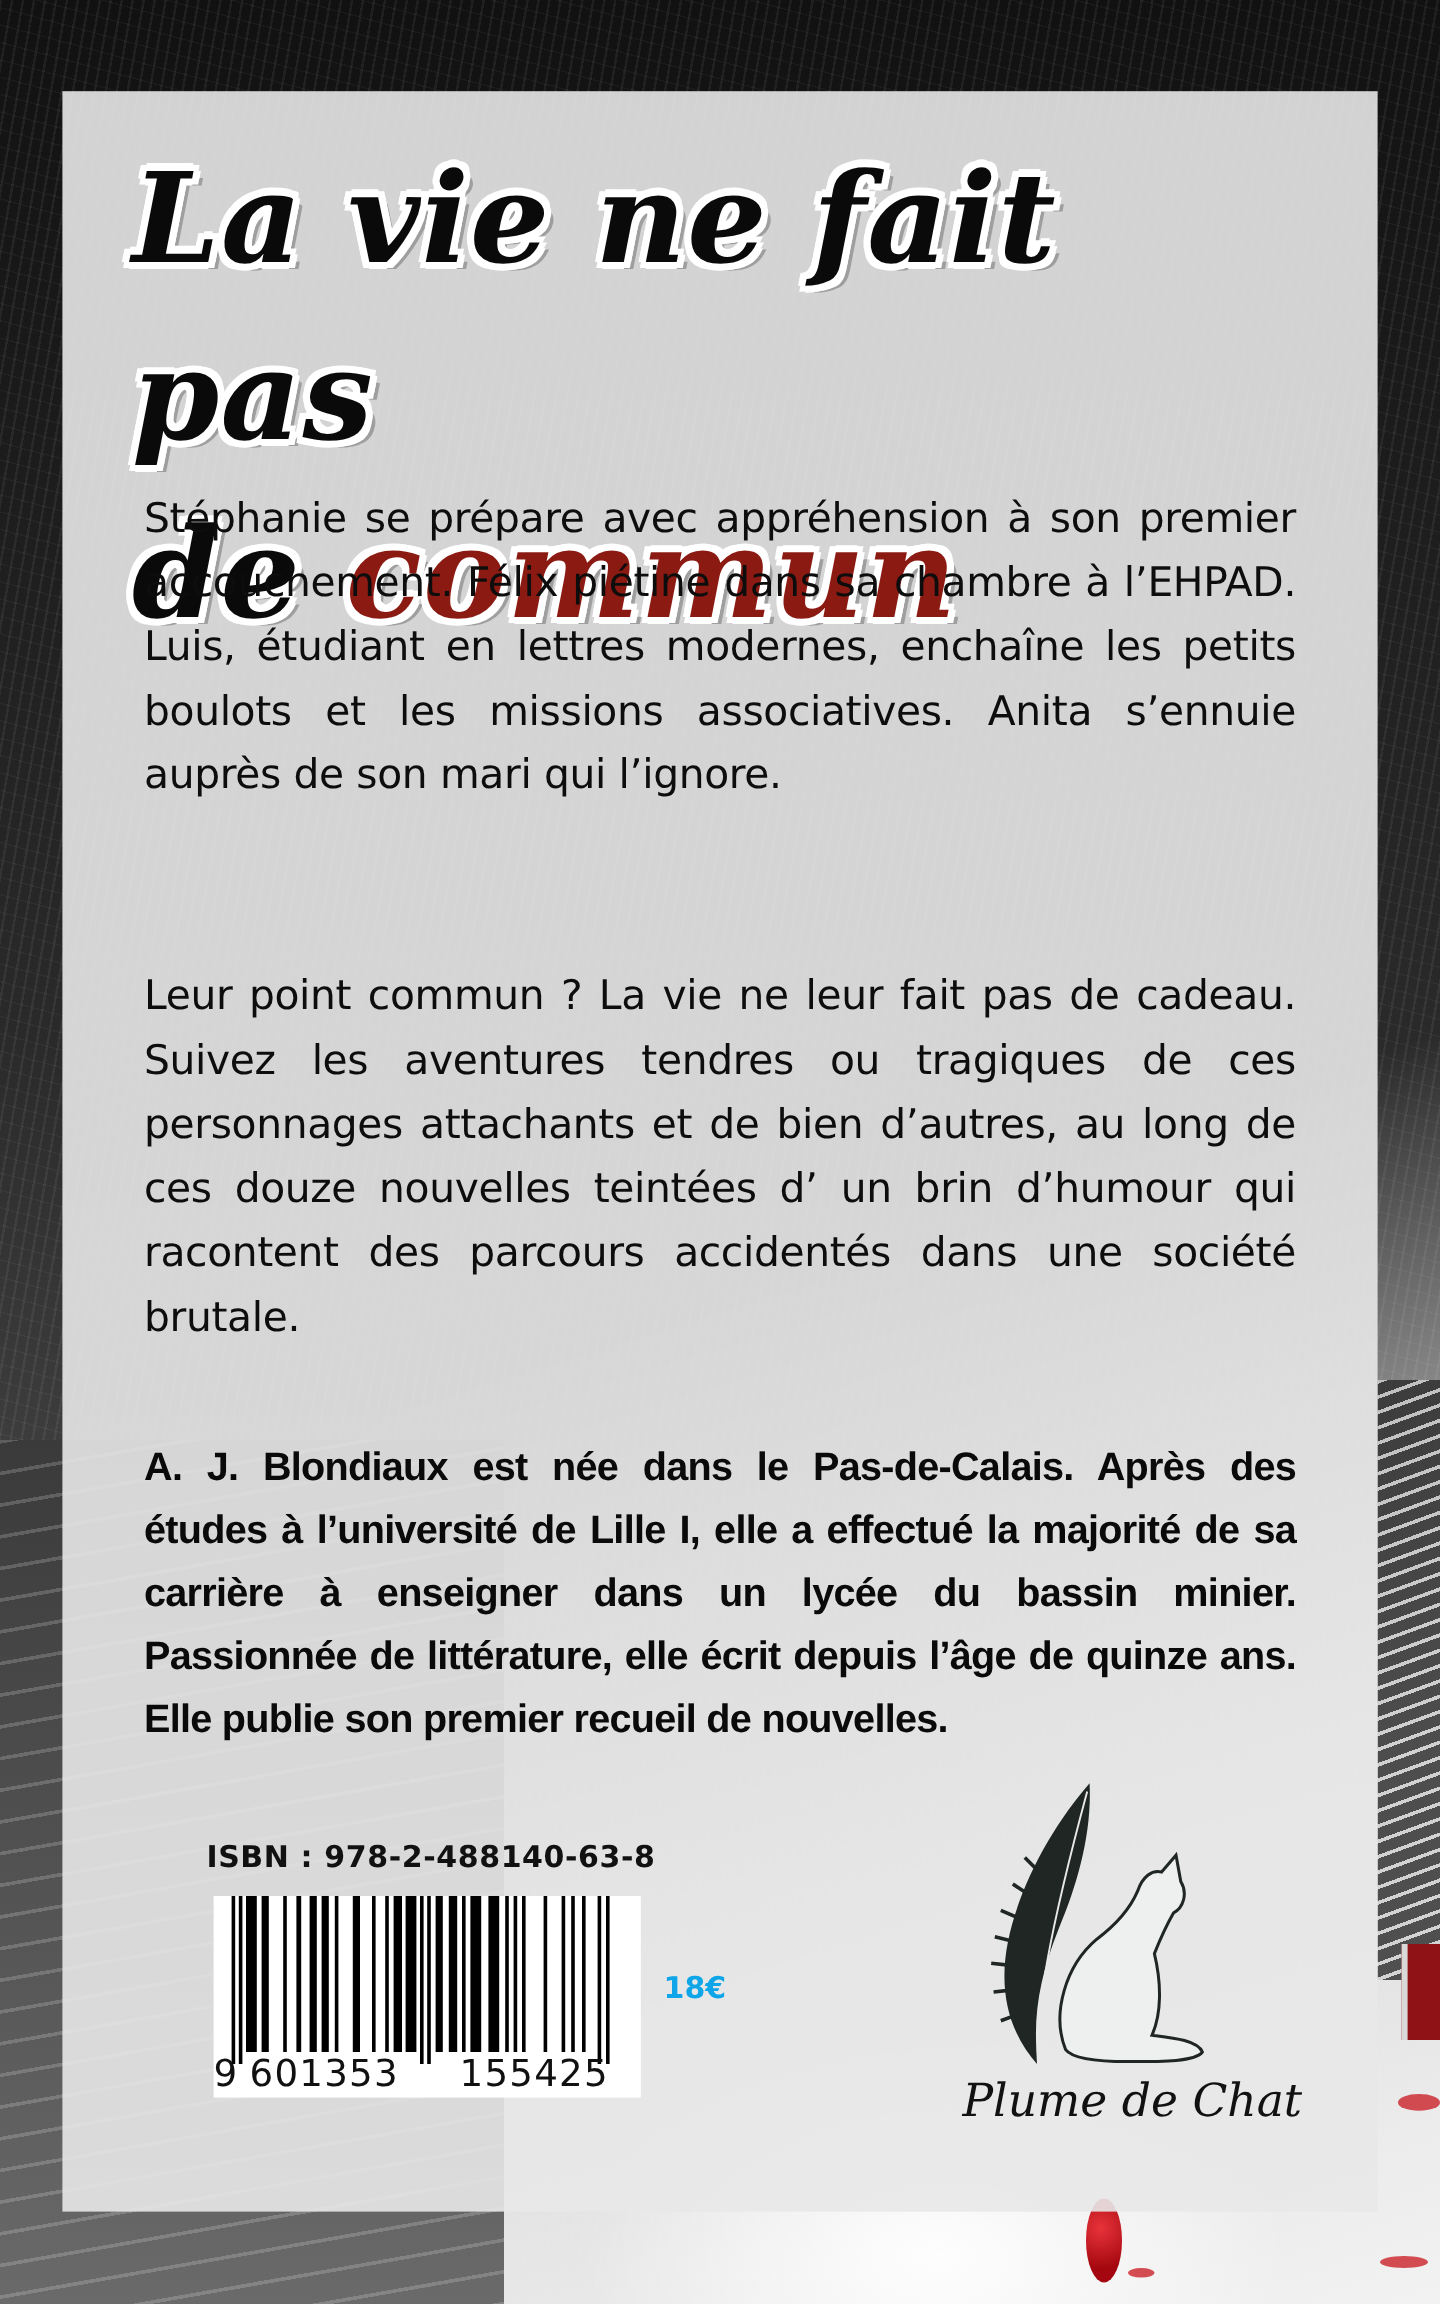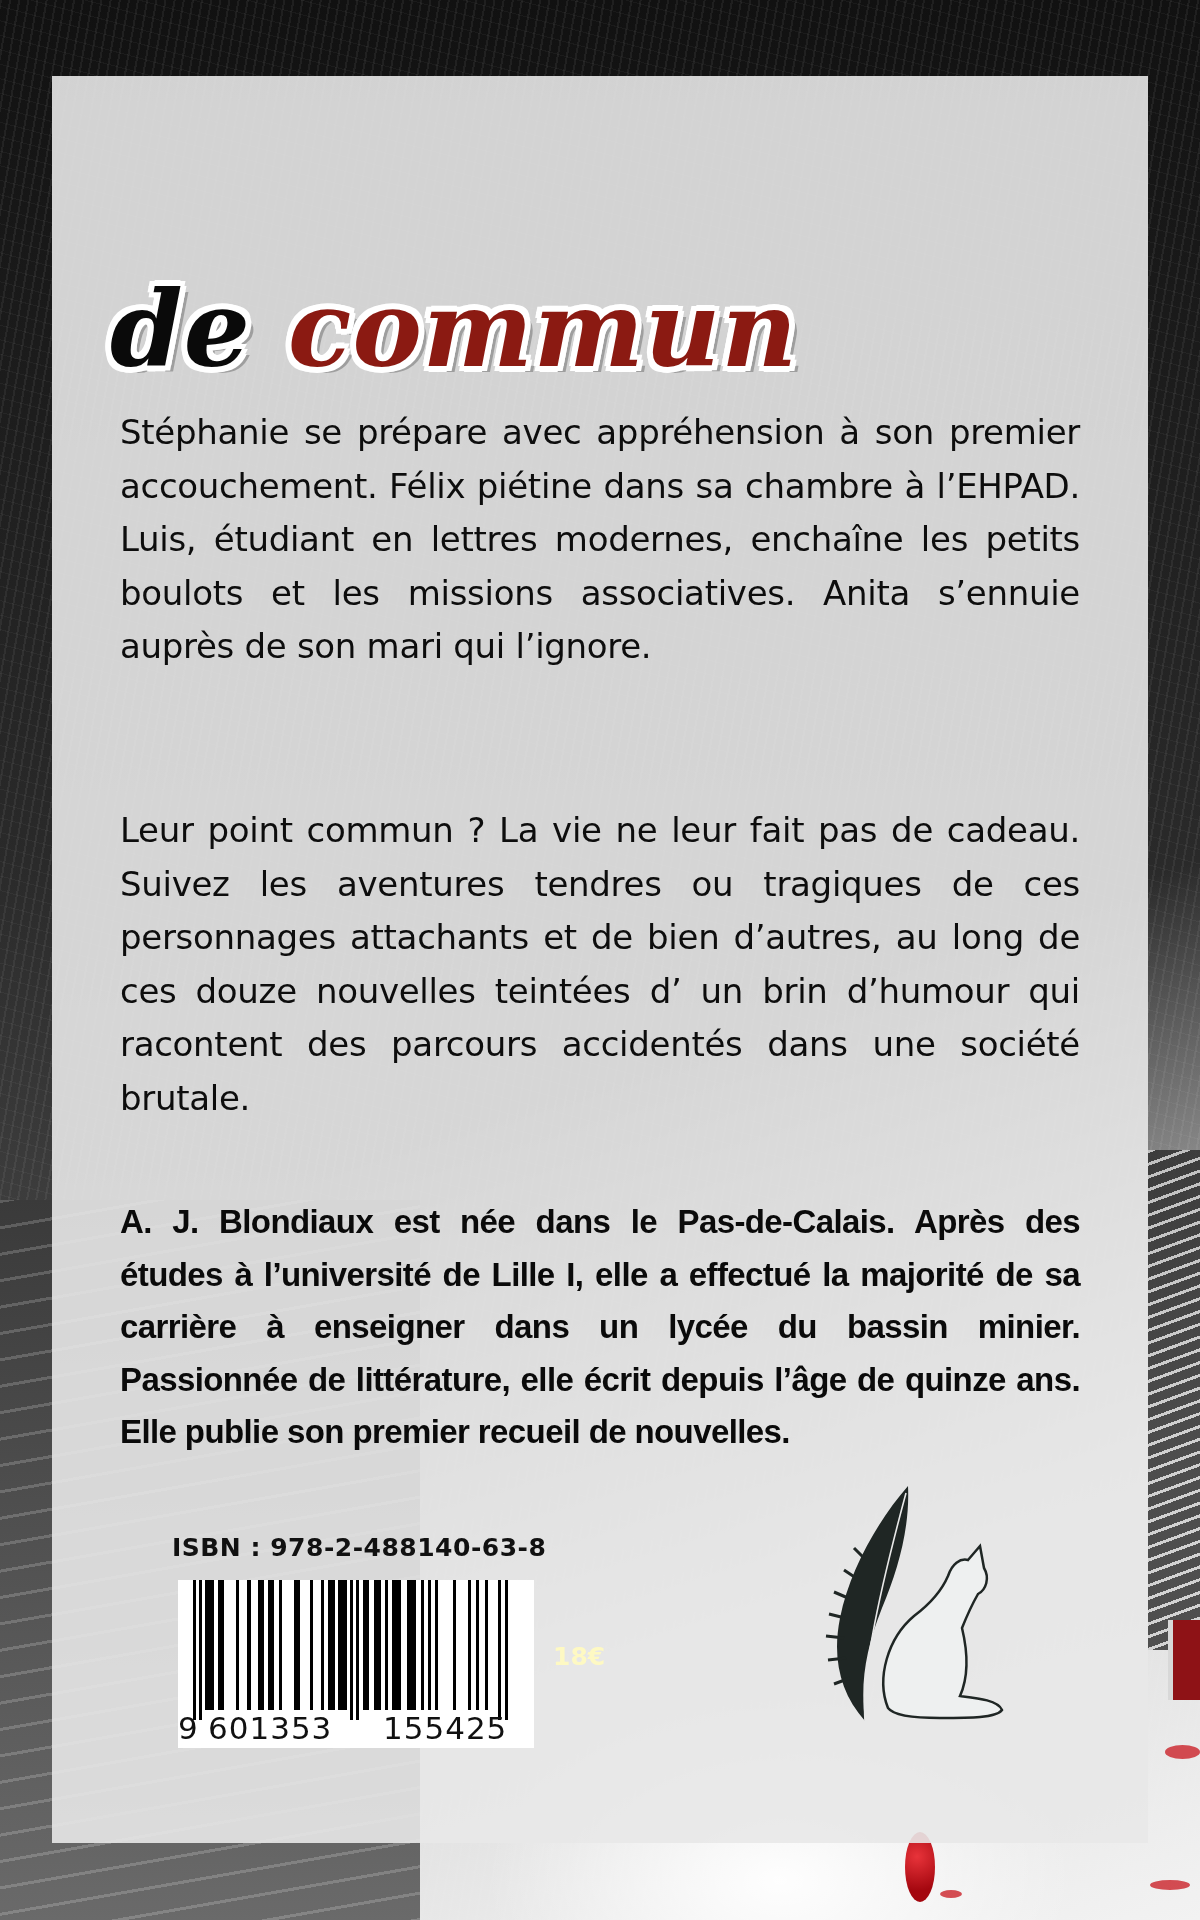--- a/index.html
+++ b/index.html
@@ -105,21 +105,21 @@
   .barcode-digits {
     position: absolute; left: 0; top: 130px; width: 356px; height: 38px;
     font-family: "DejaVu Sans", sans-serif; font-size: 31px; color: #111;
   }
   .barcode-digits .d0 { position: absolute; left: 0; top: 0; }
   .barcode-digits .d1 { position: absolute; left: 30px; top: 0; letter-spacing: 1px; }
   .barcode-digits .d2 { position: absolute; left: 205px; top: 0; letter-spacing: 1px; }
   .price {
     position: absolute; left: 553px; top: 1642px;
     font-family: "DejaVu Sans", sans-serif; font-weight: bold;
-    font-size: 25px; color: #fef9c3;
+    font-size: 25px; color: #0ea5e9;
   }
 
   
   .logo { position: absolute; left: 790px; top: 1478px; width: 250px; height: 320px; }
   .logo svg { position: absolute; left: 0; top: 0; }
   .logo-text {
     position: absolute; left: 12px; top: 250px; width: 240px;
     font-family: "DejaVu Serif", serif; font-style: italic;
     font-size: 38px; color: #111; white-space: nowrap;
   }
@@ -132,21 +132,21 @@
 <div class="bg-tree"></div>
 <div class="bg-gift"></div>
 <div class="bg-ball"></div>
 <div class="bg-blood" style="left:1165px;top:1745px;width:35px;height:14px;"></div>
 <div class="bg-blood" style="left:1150px;top:1880px;width:40px;height:10px;"></div>
 <div class="bg-blood" style="left:940px;top:1890px;width:22px;height:8px;"></div>
 
 <div class="panel"></div>
 
 <h1 class="title" style="margin:0;">
-  <br>
+  <span>La vie ne fait pas</span><br>
   <span>de </span><span class="accent">commun</span>
 </h1>
 
 <p class="para p1" style="margin:0;">Stéphanie se prépare avec appréhension à son premier accouchement. Félix piétine dans sa chambre à l’EHPAD. Luis, étudiant en lettres modernes, enchaîne les petits boulots et les missions associatives. Anita s’ennuie auprès de son mari qui l’ignore.</p>
 <p class="para p2" style="margin:0;">Leur point commun ? La vie ne leur fait pas de cadeau. Suivez les aventures tendres ou tragiques de ces personnages attachants et de bien d’autres, au long de ces douze nouvelles teintées d’ un brin d’humour qui racontent des parcours accidentés dans une société brutale.</p>
 <p class="para bio" style="margin:0;">A. J. Blondiaux est née dans le Pas-de-Calais. Après des études à l’université de Lille I, elle a effectué la majorité de sa carrière à enseigner dans un lycée du bassin minier. Passionnée de littérature, elle écrit depuis l’âge de quinze ans. Elle publie son premier recueil de nouvelles.</p>
 
 <div class="isbn">ISBN : 978-2-488140-63-8</div>
 
 <div class="barcode-box">
@@ -224,13 +224,14 @@
   <svg width="250" height="260" viewBox="0 0 250 260">
 
     <path d="M118 8 C 90 40, 60 90, 50 140 C 42 180, 50 215, 75 243 C 70 205, 76 170, 92 130 C 108 92, 120 50, 118 8 Z" fill="#1f2624"></path>
     <path d="M75 243 C 72 200, 85 130, 116 15" stroke="#e8e8e8" stroke-width="1.6" fill="none"></path>
     <path d="M58 120 l-14 -6 M55 140 l-16 -4 M54 160 l-18 -2 M56 180 l-18 2 M60 200 l-16 6 M66 100 l-12 -8 M74 80 l-10 -10" stroke="#1f2624" stroke-width="3" fill="none"></path>
   </svg>
   <svg width="250" height="260" viewBox="0 0 250 260">
 
     <path d="M178 82 L 190 68 L 194 90 C 200 100, 196 112, 188 116 C 180 130, 176 140, 172 150 C 178 175, 178 200, 170 218 C 186 220, 208 222, 212 232 C 206 240, 180 240, 150 240 C 126 240, 104 238, 98 230 C 86 200, 98 160, 124 138 C 140 126, 152 112, 158 98 C 162 86, 170 80, 178 82 Z" fill="#eef0f0" stroke="#1f2624" stroke-width="2.5"></path>
   </svg>
+  <div class="logo-text">Plume de Chat</div>
 </div>
 
 </body></html>

